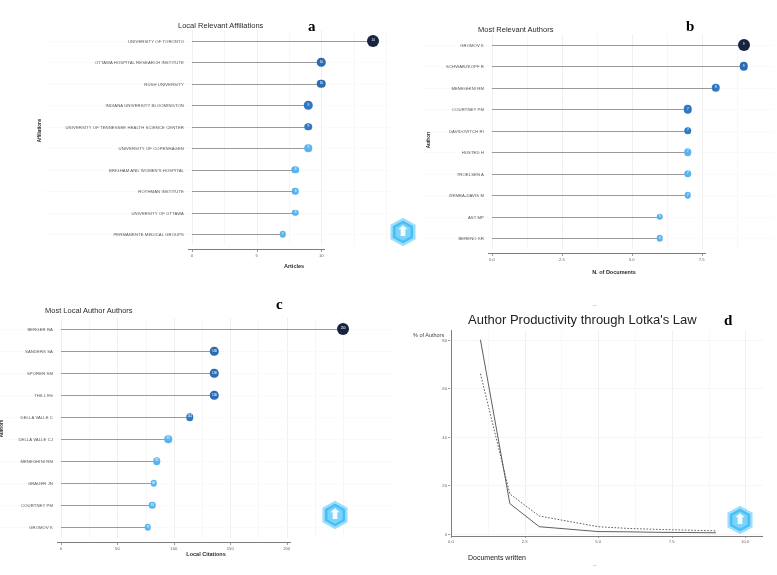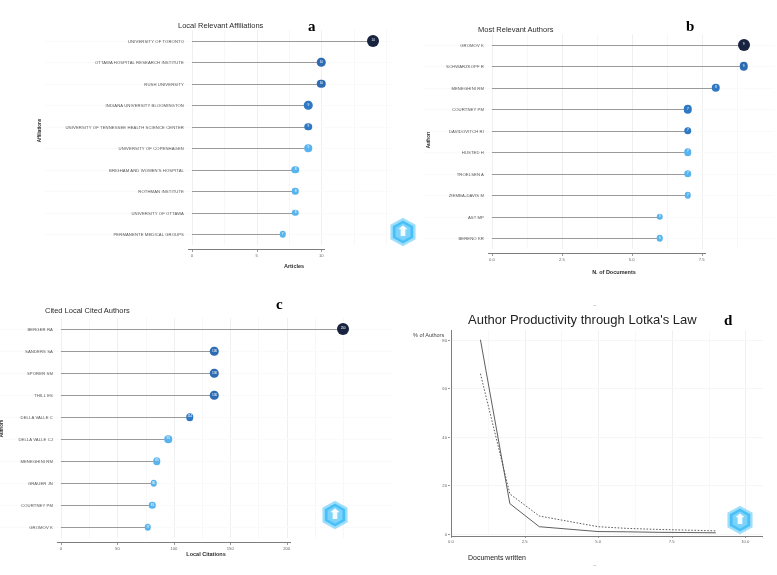--- a/index.html
+++ b/index.html
@@ -197,21 +197,21 @@
       <div class="xtick" style="left: 137.898px; top: 223px;">2.5</div>
       <div class="tickmark" style="left: 207.796px; top: 220px;"></div>
       <div class="xtick" style="left: 207.796px; top: 223px;">5.0</div>
       <div class="tickmark" style="left: 277.694px; top: 220px;"></div>
       <div class="xtick" style="left: 277.694px; top: 223px;">7.5</div>
     </div>
   <div class="axis-title" style="left:190px;top:257px;">N. of Documents</div>
 </div>
 
 <div class="panel" style="left:0px;top:296px;width:392px;height:279px;">
-  <div class="plot-title" style="left:45px;top:10px;">Cited Local Cited Authors</div>
+  <div class="plot-title" style="left:45px;top:10px;">Most Local Author Authors</div>
   <div class="axis-title-y" style="left:-7px;top:130px;transform:rotate(-90deg);">Authors</div>
   <div class="plot-area" style="left:0px;top:22px;width:392px;height:220px;">
       <div class="gridv" style="left: 61px;"></div>
       <div class="gridv" style="left: 117.415px;"></div>
       <div class="gridv" style="left: 173.83px;"></div>
       <div class="gridv" style="left: 230.245px;"></div>
       <div class="gridv" style="left: 286.66px;"></div>
       <div class="gridv" style="left: 89.2075px; background: rgb(247, 247, 247);"></div>
       <div class="gridv" style="left: 145.623px; background: rgb(247, 247, 247);"></div>
       <div class="gridv" style="left: 202.038px; background: rgb(247, 247, 247);"></div>

